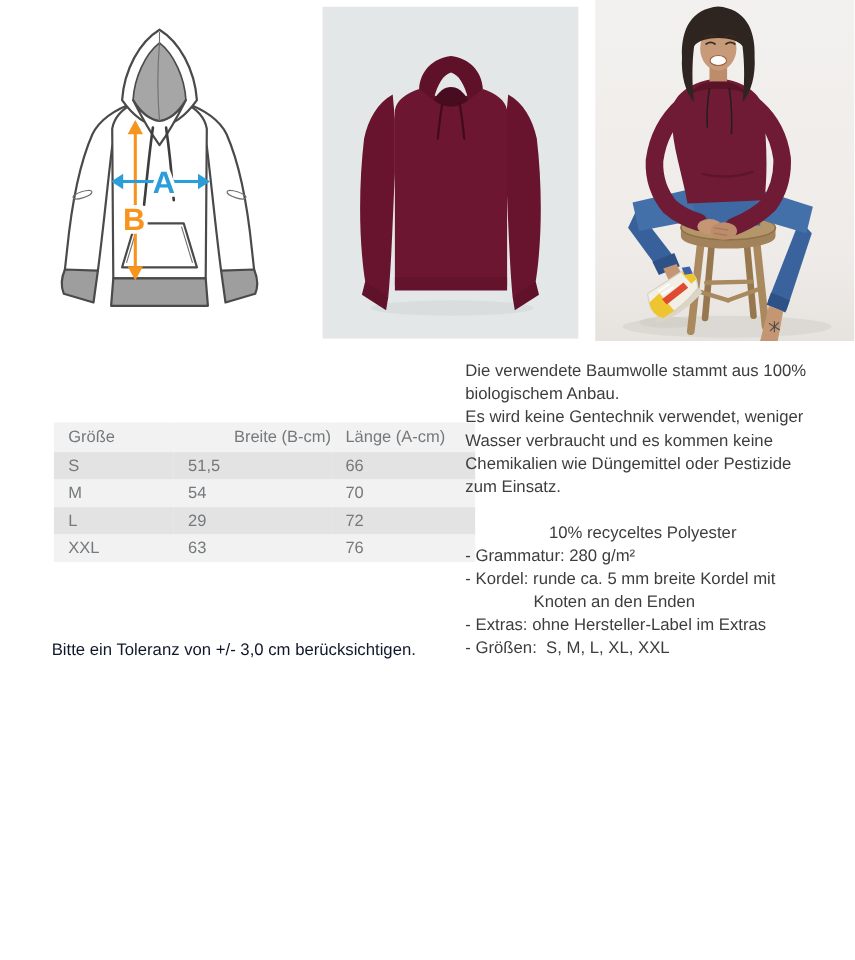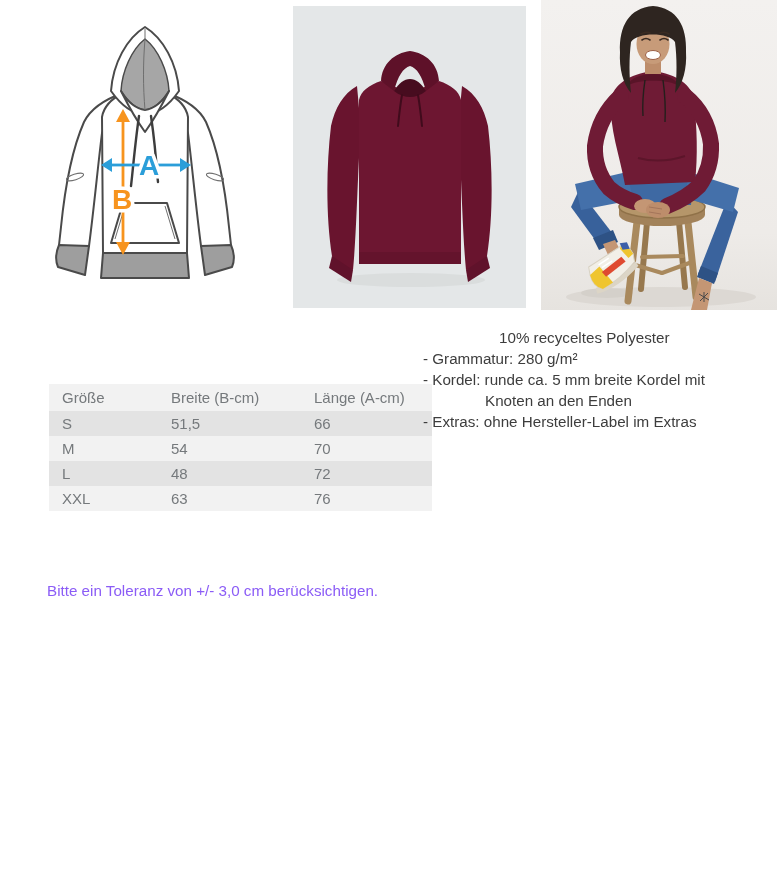--- a/index.html
+++ b/index.html
@@ -15,24 +15,24 @@
   .tile svg{display:block;width:100%;height:100%;}
   
   #size-table{left:49px;top:344px;width:344px;border-collapse:collapse;
     font-size:15px;color:#75797c;table-layout:fixed;margin-top:40px;}
   #size-table th{font-weight:normal;text-align:left;}
   #size-table th,#size-table td{padding:0 0 0 13px;height:25px;vertical-align:middle;}
   #size-table thead tr{background:#f2f2f2;height:27px;}
   #size-table tbody tr:nth-child(odd){background:#e3e3e3;}
   #size-table tbody tr:nth-child(even){background:#f2f2f2;}
   #size-table .col1{width:96px;}
-  #size-table .col2{width:130px;}
+  #size-table .col2{width:130px;text-align:right;}
   #size-table .col3{width:118px;}
   
-  #tolerance-note{left:47px;top:582px;width:360px;font-size:15.2px;color:#8b5cf6;}
+  #tolerance-note{left:47px;top:582px;width:360px;font-size:15.2px;color:#0f172a;}
   #description{left:423px;top:327px;width:352px;font-size:15.2px;line-height:21px;color:#3d3d3d;}
   .para{white-space:pre-line;margin:0 0 21px 0;}
   .spec-line{white-space:pre;line-height:21px;}
   .indent-a{padding-left:76px;}
   .indent-b{padding-left:62px;}
   
   .measure-label{font-family:"Liberation Sans","DejaVu Sans",sans-serif;font-weight:bold;
     font-size:28px;paint-order:stroke;stroke:#ffffff;stroke-width:7px;stroke-linejoin:round;text-anchor:middle;}
 </style>
 </head>
@@ -222,36 +222,43 @@
         <td>51,5</td>
         <td>66</td>
       </tr>
       <tr>
         <td>M</td>
         <td>54</td>
         <td>70</td>
       </tr>
       <tr>
         <td>L</td>
-        <td>48</td>
+        <td>29</td>
         <td>72</td>
       </tr>
       <tr>
         <td>XXL</td>
         <td>63</td>
         <td>76</td>
       </tr>
     </tbody>
   </table>
 
   <div class="abs" id="tolerance-note">Bitte ein Toleranz von +/- 3,0 cm berücksichtigen.</div>
 
   <div class="abs" id="description">
+    <p class="para">Die verwendete Baumwolle stammt aus 100%
+biologischem Anbau.
+Es wird keine Gentechnik verwendet, weniger
+Wasser verbraucht und es kommen keine
+Chemikalien wie Düngemittel oder Pestizide
+zum Einsatz.</p>
     <div>
       <div class="spec-line indent-a">10% recyceltes Polyester</div>
       <div class="spec-line">- Grammatur: 280 g/m²</div>
       <div class="spec-line">- Kordel: runde ca. 5 mm breite Kordel mit</div>
       <div class="spec-line indent-b">Knoten an den Enden</div>
       <div class="spec-line">- Extras: ohne Hersteller-Label im Extras</div>
+      <div class="spec-line">- Größen:  S, M, L, XL, XXL</div>
     </div>
   </div>
 
 </div>
 
 </body></html>

